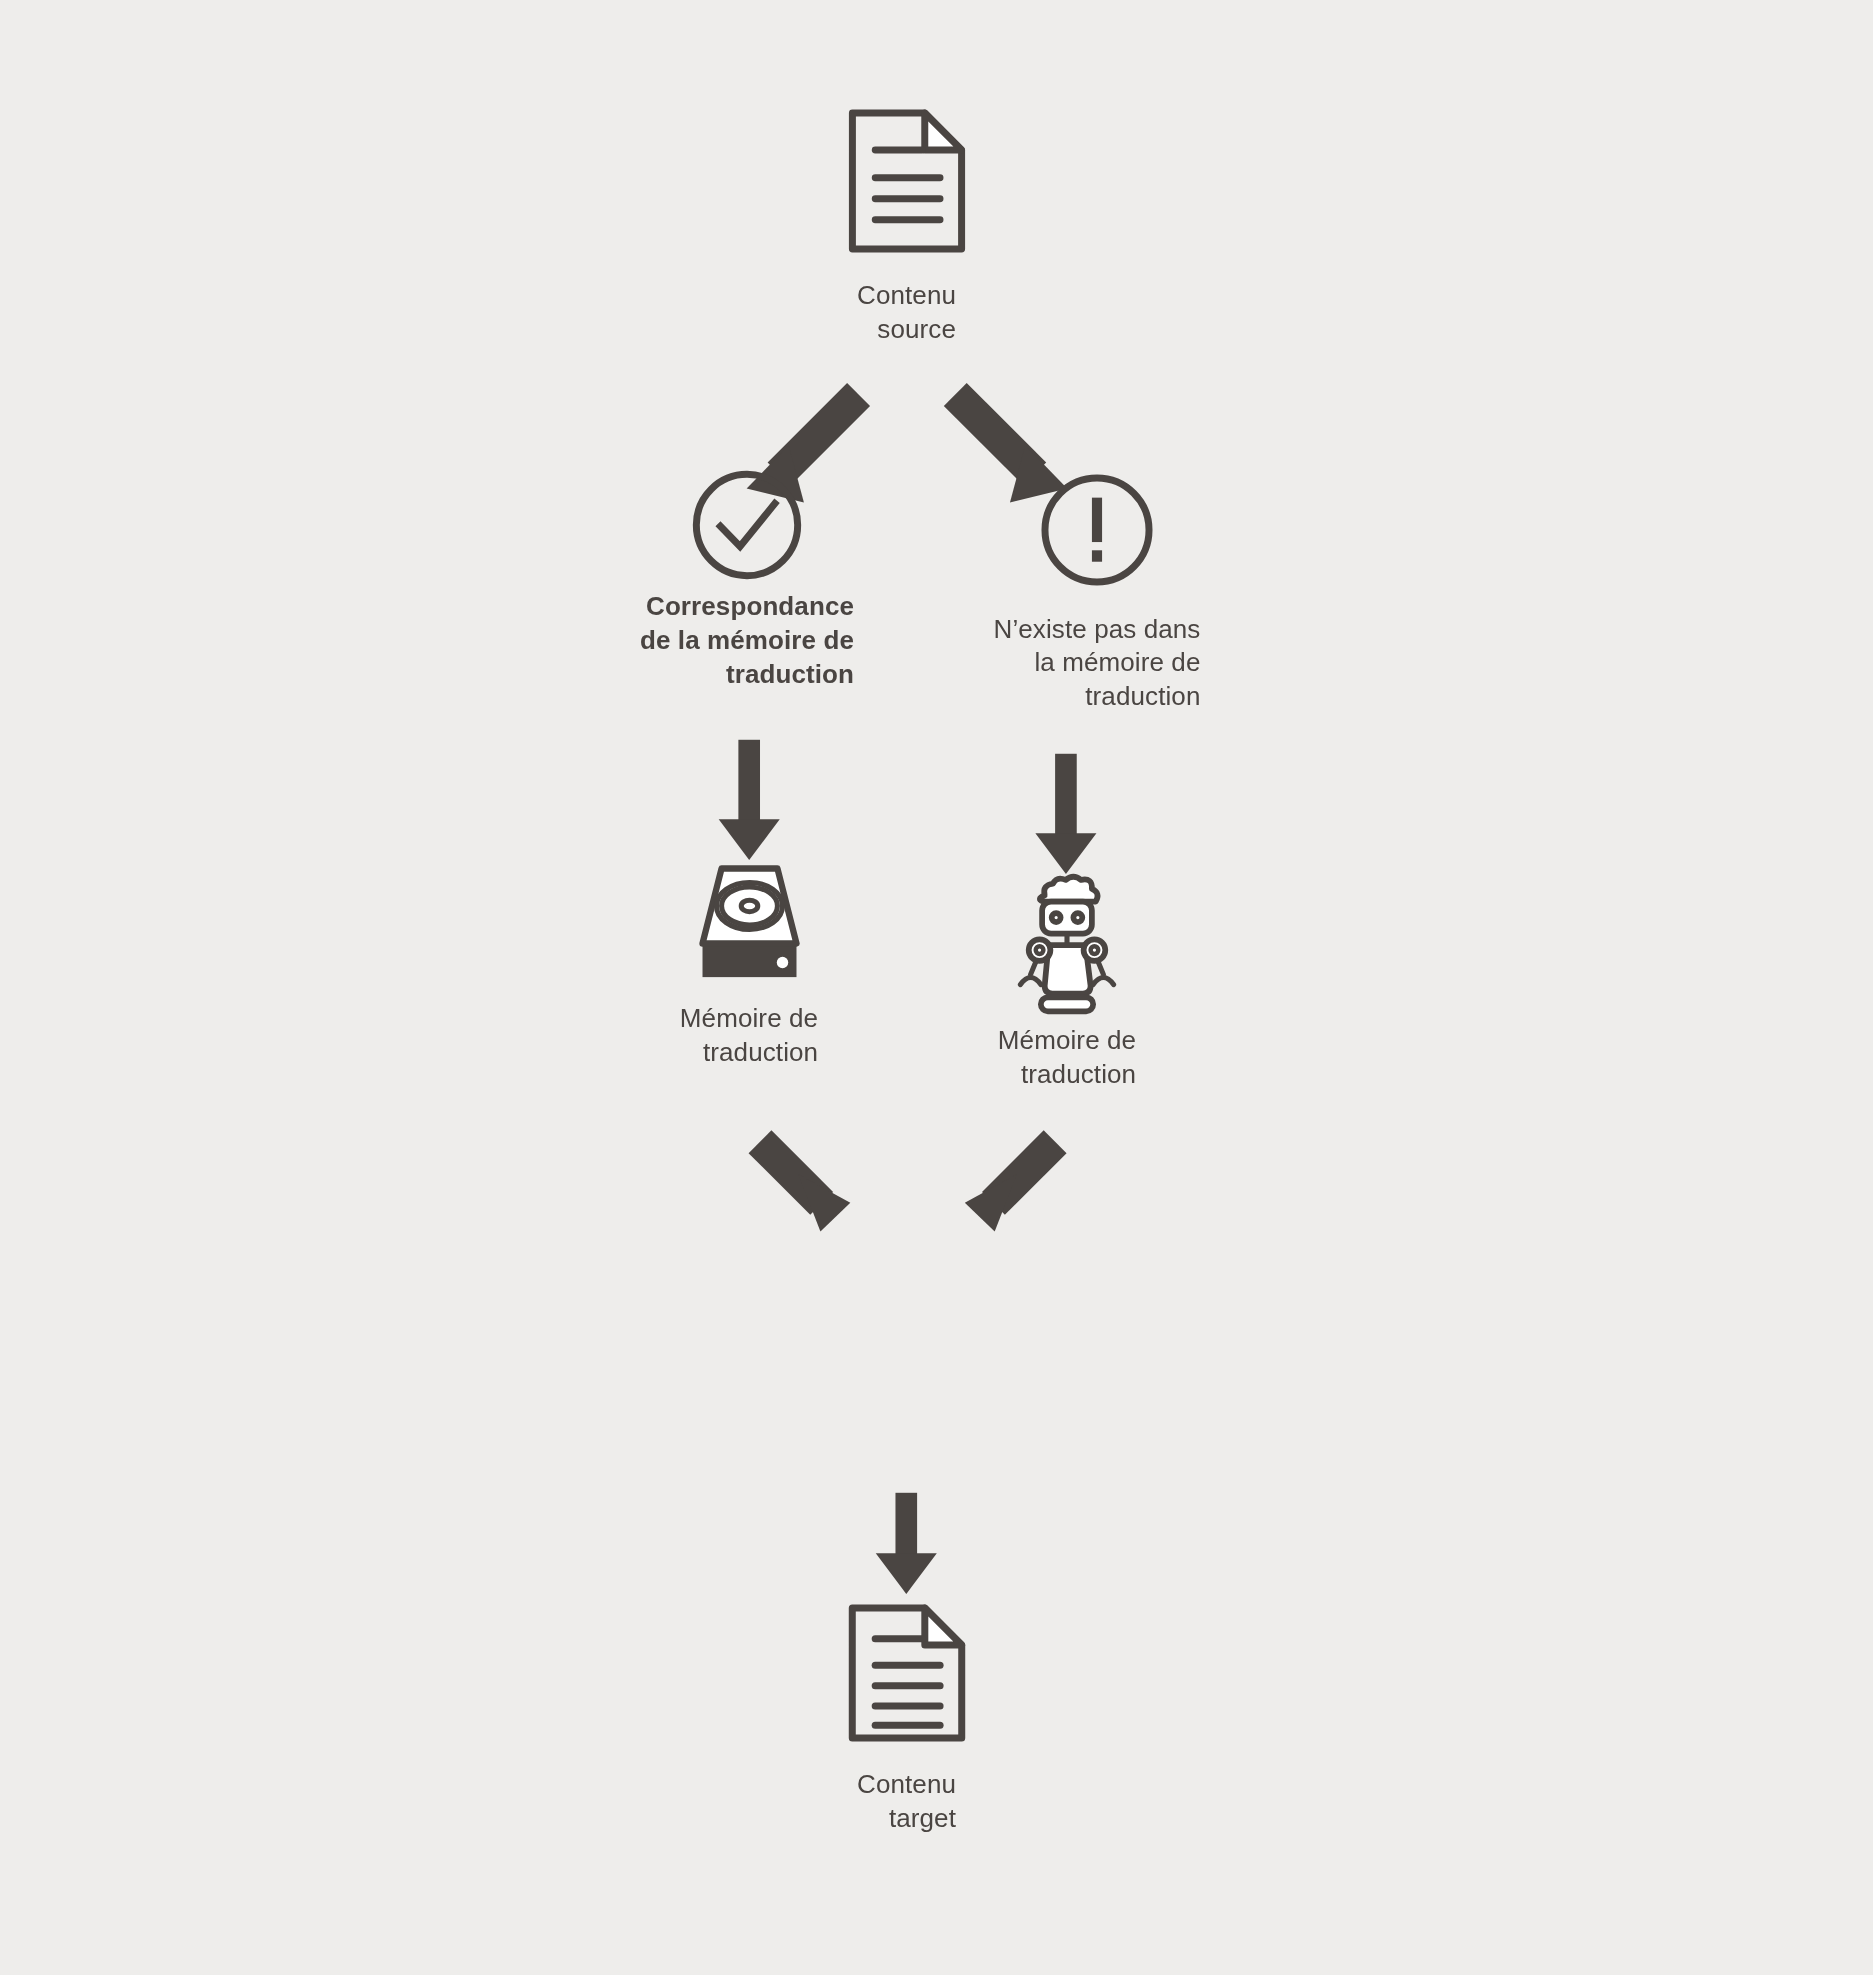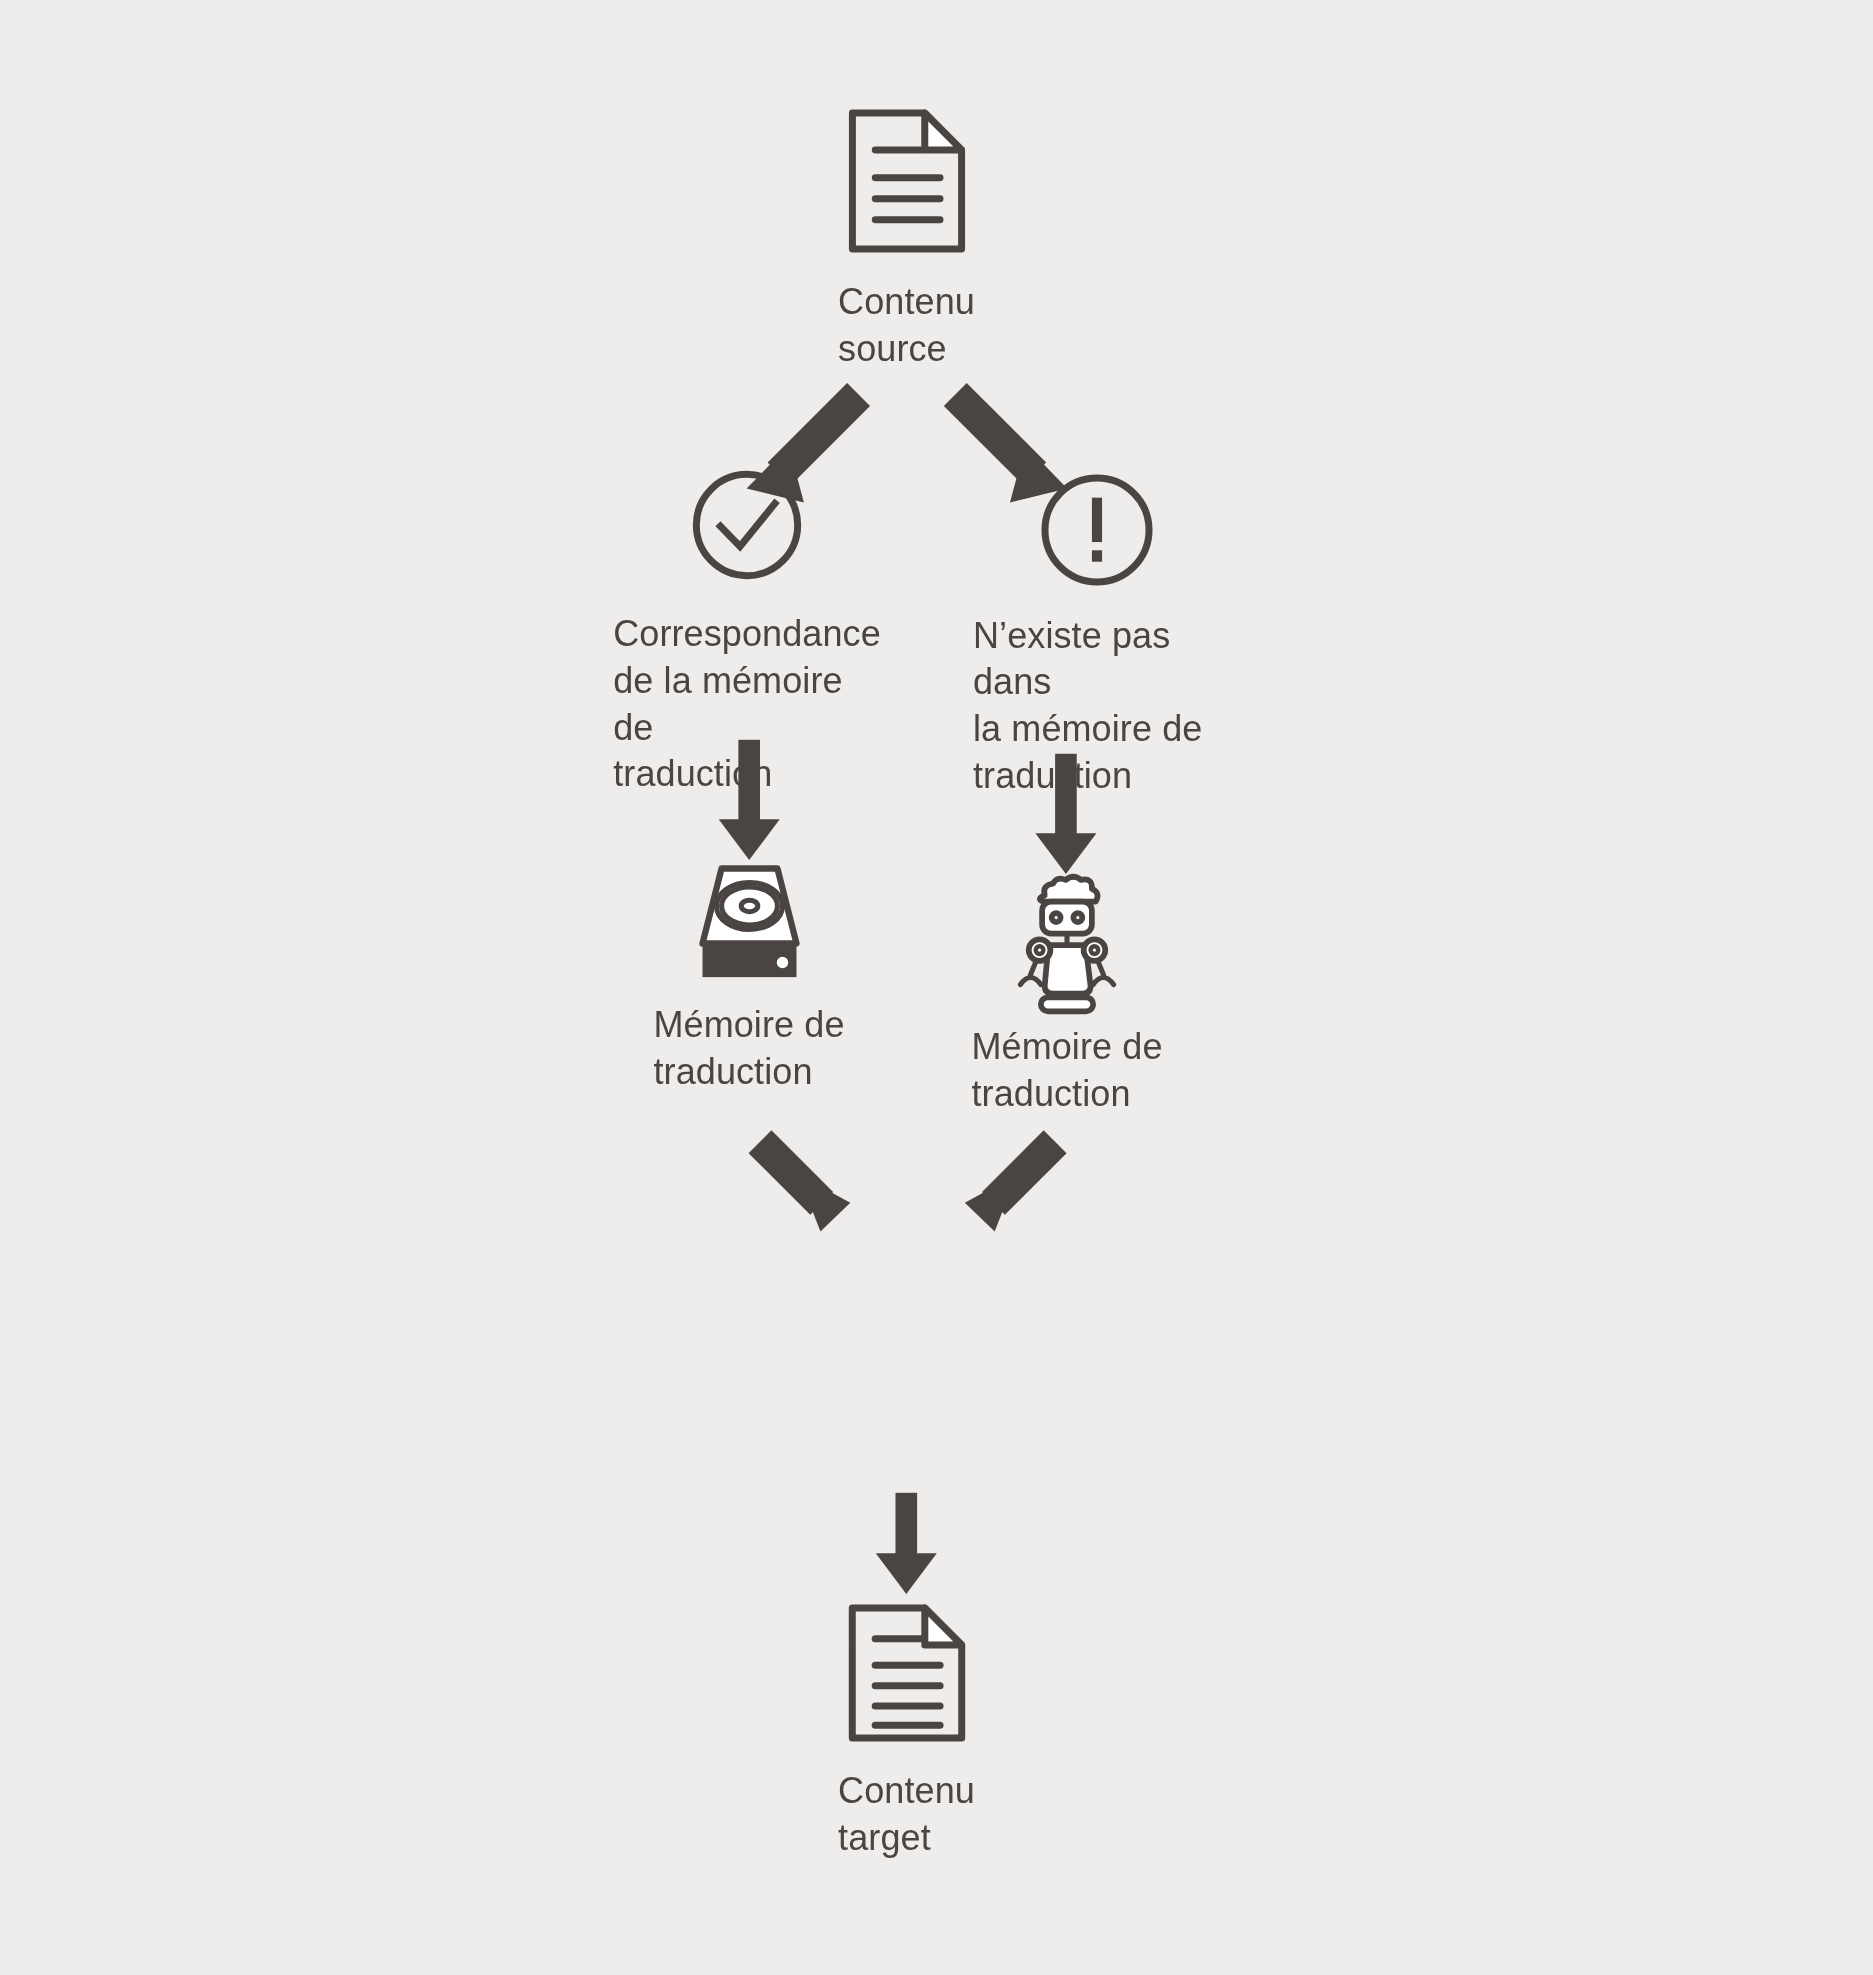--- a/index.html
+++ b/index.html
@@ -22,23 +22,23 @@
     background: #EEEDEB;
   }
   .node {
     position: absolute;
     display: flex;
     flex-direction: column;
     align-items: center;
   }
   .label {
     color: #4A4542;
-    font-size: 36px;
+    font-size: 26px;
     line-height: 1.30;
-    text-align: left;
+    text-align: right;
     white-space: pre-line;
     letter-spacing: 0.1px;
   }
   .icon-wrap { display:block; }
   svg { display: block; overflow: visible; }
   .arrow-layer {
     position: absolute;
     left: 0; top: 0;
     width: 1873px; height: 1975px;
     pointer-events: none;
@@ -106,21 +106,21 @@
 source</div>
   </div>
 
   <div class="node" style="left:620px; top:468px; width:254px;">
     <span class="icon-wrap">
       <svg width="114" height="114" viewBox="0 0 180 180">
         <circle cx="90" cy="90" r="80" fill="none" stroke="#4A4542" stroke-width="11"></circle>
         <polyline points="48,92 79,124 134,56" fill="none" stroke="#4A4542" stroke-width="11" stroke-linecap="square" stroke-linejoin="miter"></polyline>
       </svg>
     </span>
-    <div class="label" style="margin-top:29px;">Correspondance
+    <div class="label" style="margin-top:8px;font-weight:bold;">Correspondance
 de la mémoire de
 traduction</div>
   </div>
 
   <div class="node" style="left:941px; top:471px; width:248px;margin-left:32px;">
     <span class="icon-wrap">
       <svg width="118" height="118" viewBox="0 0 186 186">
         <circle cx="93" cy="93" r="82" fill="none" stroke="#4A4542" stroke-width="11"></circle>
         <rect x="85" y="42" width="16" height="70" fill="#4A4542"></rect>
         <rect x="85" y="125" width="16" height="18" fill="#4A4542"></rect>

